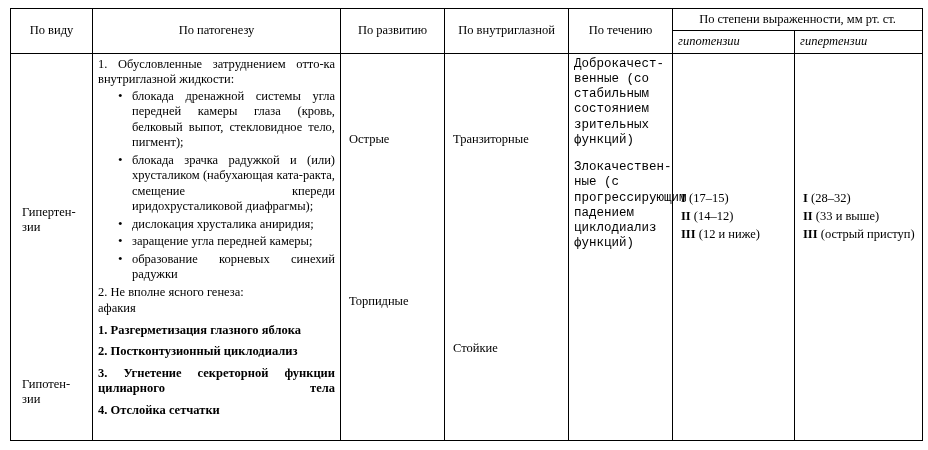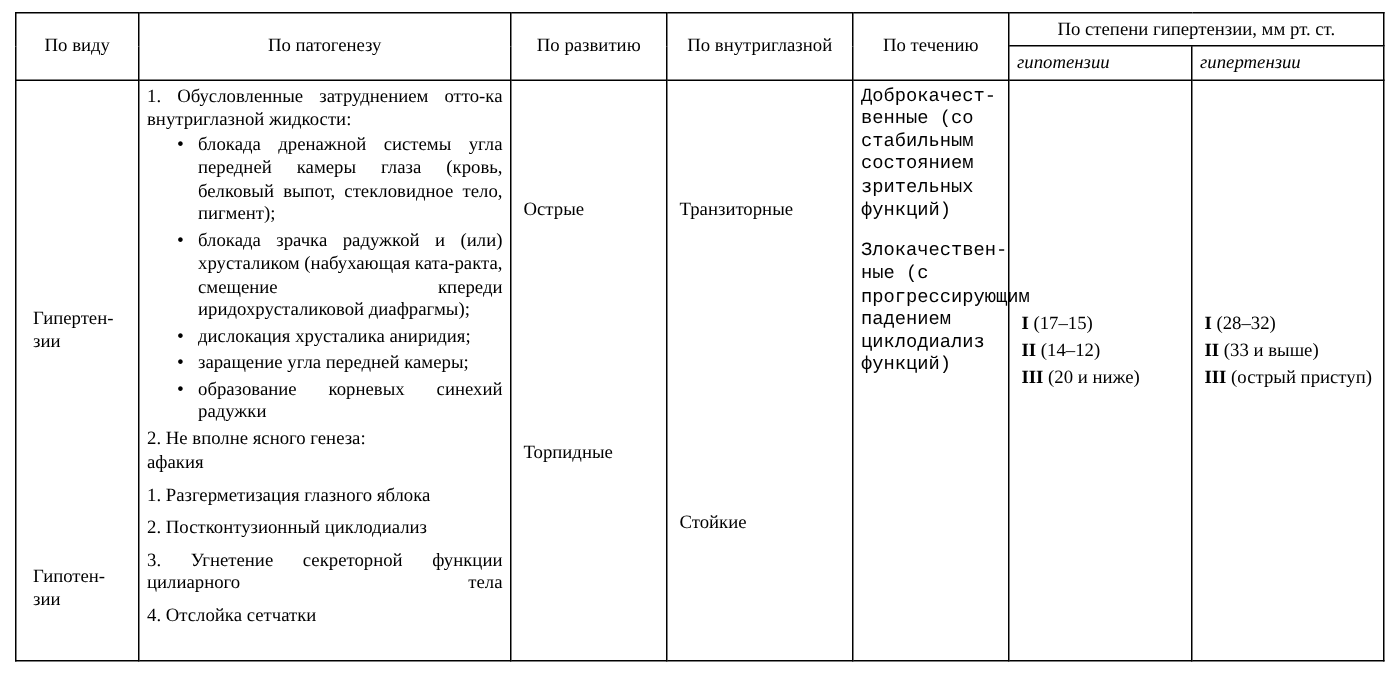--- a/index.html
+++ b/index.html
@@ -107,20 +107,21 @@
     left: 0;
     top: -1px;
     font-size: 13px;
   }
   .spacer-sm { height: 5px; }
   .num-p {
     margin: 0 0 6px 0;
     font-size: 12.5px;
     line-height: 1.24;
     text-align: justify;
+    font-weight: bold;
   }
   .num-p.sp {
     text-align: justify;
     text-align-last: justify;
   }
 
   .razv-cell, .dlit-cell {
     position: relative;
     padding: 0;
   }
@@ -133,21 +134,21 @@
   .tech-p { margin: 0 0 12px 0; font-family: Liberation Mono, monospace; }
   .tech-p:last-child { margin-bottom: 0; }
 
   .deg-cell {
     position: relative;
     padding: 0;
   }
   .deg-inner {
     position: absolute;
     left: 8px;
-    top: 152px;
+    top: 135px;
     font-size: 12.5px;
     line-height: 1.45;
     font-family: Liberation Serif, serif;
   }
   .deg-inner div { white-space: nowrap; }
   .rom { font-weight: bold; }
 </style>
 </head>
 <body>
 
@@ -162,21 +163,21 @@
         <col class="c-gipo">
         <col class="c-giper">
     </colgroup>
     <thead>
       <tr>
         <th class="hdr" rowspan="2">По виду</th>
         <th class="hdr" rowspan="2">По патогенезу</th>
         <th class="hdr" rowspan="2">По развитию</th>
         <th class="hdr" rowspan="2">По внутриглазной</th>
         <th class="hdr" rowspan="2">По течению</th>
-        <th class="hdr" colspan="2">По степени гипертензии, мм рт. ст.</th>
+        <th class="hdr" colspan="2">По степени выраженности, мм рт. ст.</th>
       </tr>
       <tr>
         <th class="hdr-sub">гипотензии</th>
         <th class="hdr-sub">гипертензии</th>
       </tr>
     </thead>
     <tbody>
       <tr>
         <td class="cell-vid">
           <div class="vid-inner">
@@ -215,21 +216,21 @@
 
         <td class="tech-cell">
           <p class="tech-p">Доброкачест-венные (со стабильным состоянием зрительных функций)</p>
           <p class="tech-p">Злокачествен-ные (с прогрессирующим падением циклодиализ функций)</p>
         </td>
 
         <td class="deg-cell">
           <div class="deg-inner">
             <div><span class="rom">I</span><span> (17–15)</span></div>
             <div><span class="rom">II</span><span> (14–12)</span></div>
-            <div><span class="rom">III</span><span> (20 и ниже)</span></div>
+            <div><span class="rom">III</span><span> (12 и ниже)</span></div>
           </div>
         </td>
 
         <td class="deg-cell">
           <div class="deg-inner">
             <div><span class="rom">I</span><span> (28–32)</span></div>
             <div><span class="rom">II</span><span> (33 и выше)</span></div>
             <div><span class="rom">III</span><span> (острый приступ)</span></div>
           </div>
         </td>

